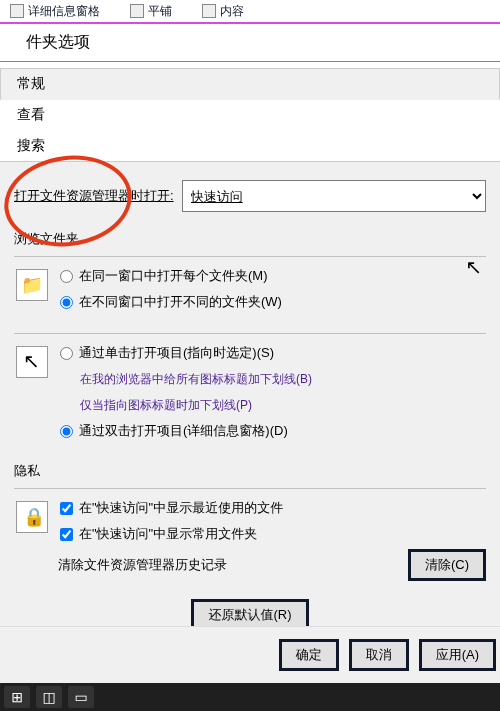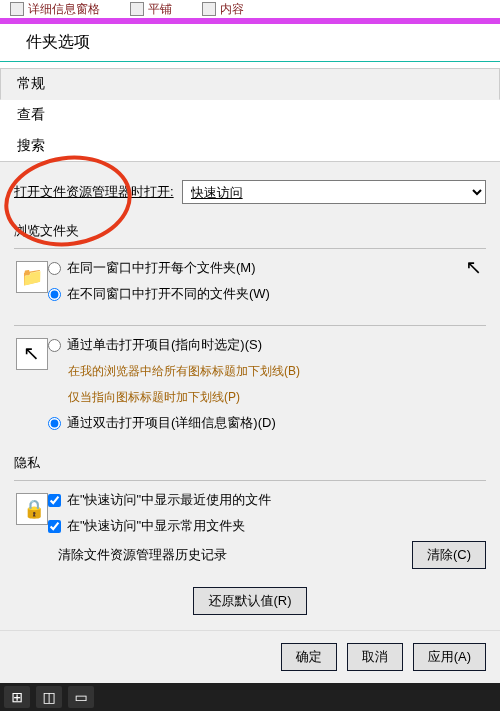--- a/index.html
+++ b/index.html
@@ -9,27 +9,27 @@
       background: #f0f0f0;
       color: #000;
       width: 500px;
       height: 711px;
       overflow: hidden;
       position: relative;
     }
     .ribbon-top {
       height: 24px;
       background: #fff;
-      border-bottom: 6px solid #d946ef;
+      border-bottom: 2px solid #d946ef;
       display: flex;
       align-items: center;
       gap: 30px;
       padding-left: 10px;
       font-size: 12px;
-      color: #7f1d1d;
+      color: #0f172a;
     }
     .ribbon-item { display: flex; align-items: center; gap: 4px; }
     .ribbon-icon { width: 14px; height: 14px; border: 1px solid #888; background: #eee; }
     .dialog-title {
       padding: 8px 26px;
       background: #fff;
       border-bottom: 1px solid #14b8a6;
       font-size: 16px;
     }
     .tabs {
@@ -58,38 +58,39 @@
     }
     .row-open {
       display: flex;
       align-items: center;
       gap: 8px;
       margin-bottom: 18px;
       text-decoration: underline;
     }
     .row-open select {
       flex: 1;
-      height: 24px;
+      height: 32px;
       font-size: 13px;
       background: #fff;
       border: 1px solid #7a7a7a;
       padding: 2px 4px;
     }
     .group-title {
       font-size: 13px;
       margin-bottom: 8px;
       position: relative;
     }
     .group-divider {
       border: none;
       border-top: 1px solid #c0c0c0;
       margin: 0 0 10px 0;
     }
     .group-body {
       display: flex;
+      gap: 12px;
       margin-bottom: 22px;
       padding-left: 2px;
     }
     .group-icon {
       width: 32px;
       height: 32px;
       background: #fff;
       border: 1px solid #999;
       flex-shrink: 0;
       position: relative;
@@ -119,50 +120,50 @@
       gap: 8px;
     }
     .radio-row, .check-row {
       display: flex;
       align-items: center;
       gap: 6px;
     }
     .radio-row label, .check-row label { cursor: pointer; }
     .sub-label {
       font-size: 12px;
-      color: #a16207;
+      color: #4c1d95;
       margin-left: 20px;
       line-height: 1.5;
     }
     .clear-row {
       display: flex;
       align-items: center;
       justify-content: space-between;
       margin-top: 6px;
       padding-left: 44px;
     }
     .clear-row span { font-size: 13px; }
     .btn {
       background: #e1e1e1;
-      border: 1px solid #0f172a;
+      border: 3px solid #0f172a;
       padding: 4px 14px;
       font-size: 13px;
       cursor: pointer;
       font-family: inherit;
     }
     .restore-row {
       display: flex;
       justify-content: center;
       margin-top: 18px;
     }
     .dialog-buttons {
       display: flex;
       justify-content: flex-end;
       gap: 10px;
-      padding: 12px 14px;
+      padding: 12px 4px;
       background: #f0f0f0;
       border-top: 1px solid #ddd;
       position: absolute;
       bottom: 28px;
       left: 0; right: 0;
     }
     .taskbar {
       position: absolute;
       bottom: 0; left: 0; right: 0;
       height: 28px;

